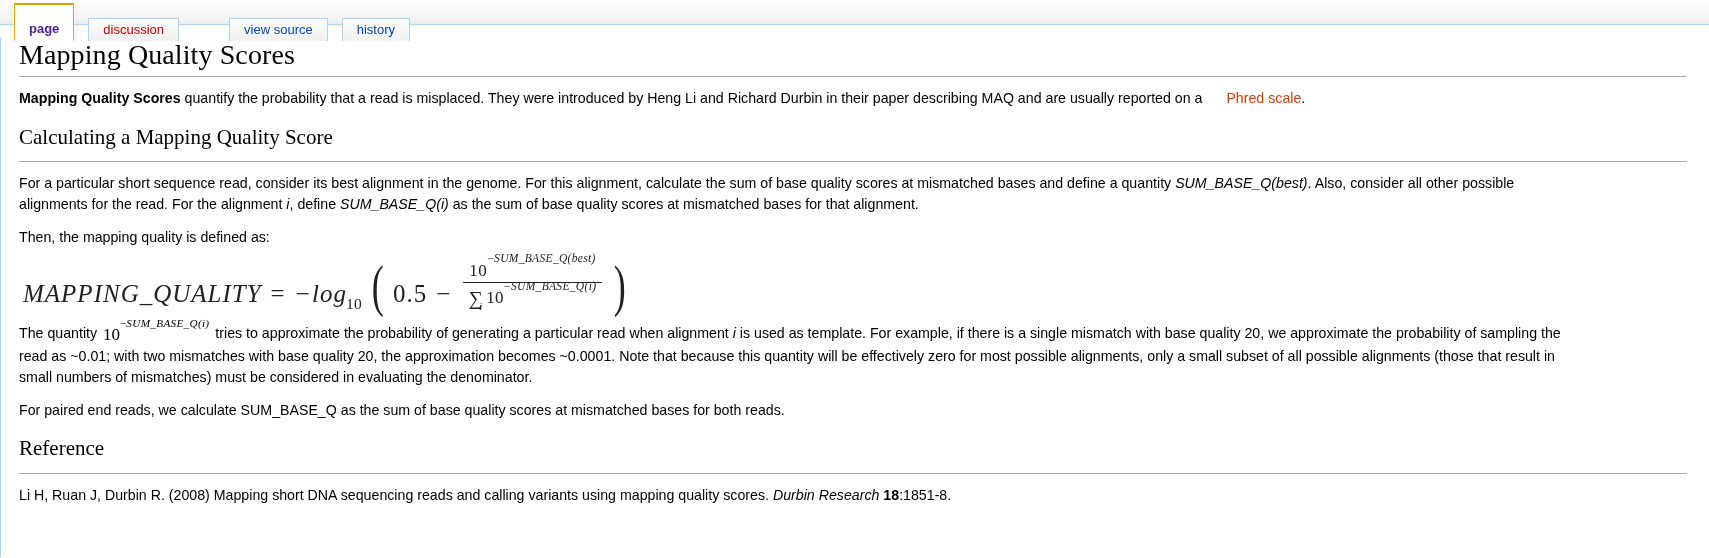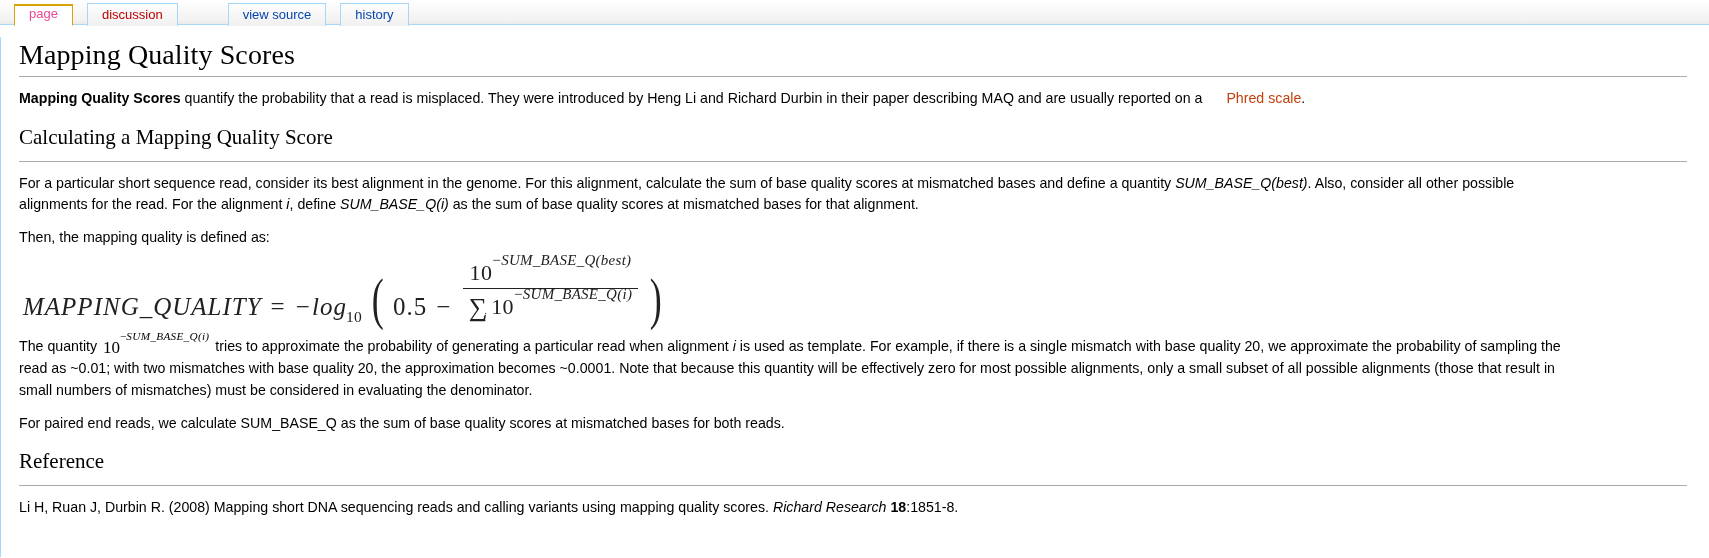--- a/index.html
+++ b/index.html
@@ -53,26 +53,26 @@
     color: #0645ad;
     white-space: nowrap;
     cursor: pointer;
     border-radius: 0;
     position: relative;
     top: 1px;
   }
   .tab.selected {
     background: #ffffff;
     background-image: none;
-    color: #ec4899;
-    font-weight: normal;
+    color: #4c1d95;
+    font-weight: bold;
     border: 1px solid #d9a400;
     border-top: 2px solid #d9a400;
     border-bottom: 1px solid #ffffff;
-    padding-top: 0;
+    padding-top: 16px;
     z-index: 4;
   }
   .tab.newpage {
     color: #ba0000;
     text-align: right;
   }
   .tab-gap-sm { width: 2px; }
   .tab-gap-lg { width: 38px; }
 
   
@@ -163,21 +163,21 @@
     font-family: "Liberation Serif", serif;
     transform: scaleX(0.62);
     display: inline-block;
   }
   .frac {
     display: inline-flex;
     flex-direction: column;
     align-items: center;
     vertical-align: middle;
     margin: 0 3px;
-    font-size: 22px;
+    font-size: 17px;
   }
   .frac .num {
     padding: 0 6px 2px 6px;
     white-space: nowrap;
   }
   .frac .den {
     border-top: 1.2px solid #202122;
     padding: 2px 6px 0 6px;
     white-space: nowrap;
   }
@@ -281,17 +281,17 @@
           <span class="paren">)</span>
         </span>
       </div>
 
       <p class="body"><span>The quantity </span><span class="math-inline"><span>10</span><span class="sup"><span>−</span><span class="supname">SUM_BASE_Q(i)</span></span></span><span> tries to approximate the probability of generating a particular read when alignment </span><span class="ital">i</span><span> is used as template. For example, if there is a single mismatch with base quality 20, we approximate the probability of sampling the read as ~0.01; with two mismatches with base quality 20, the approximation becomes ~0.0001. Note that because this quantity will be effectively zero for most possible alignments, only a small subset of all possible alignments (those that result in small numbers of mismatches) must be considered in evaluating the denominator.</span></p>
 
       <p class="body">For paired end reads, we calculate SUM_BASE_Q as the sum of base quality scores at mismatched bases for both reads.</p>
 
       <h2 class="section">Reference</h2>
 
-      <p class="reference"><span>Li H, Ruan J, Durbin R. (2008) Mapping short DNA sequencing reads and calling variants using mapping quality scores. </span><span class="ital">Richard Research</span><span> </span><span class="bold">18</span><span>:1851-8.</span></p>
+      <p class="reference"><span>Li H, Ruan J, Durbin R. (2008) Mapping short DNA sequencing reads and calling variants using mapping quality scores. </span><span class="ital">Durbin Research</span><span> </span><span class="bold">18</span><span>:1851-8.</span></p>
 
     </div>
   </div>
 </div>
 
 </body></html>

